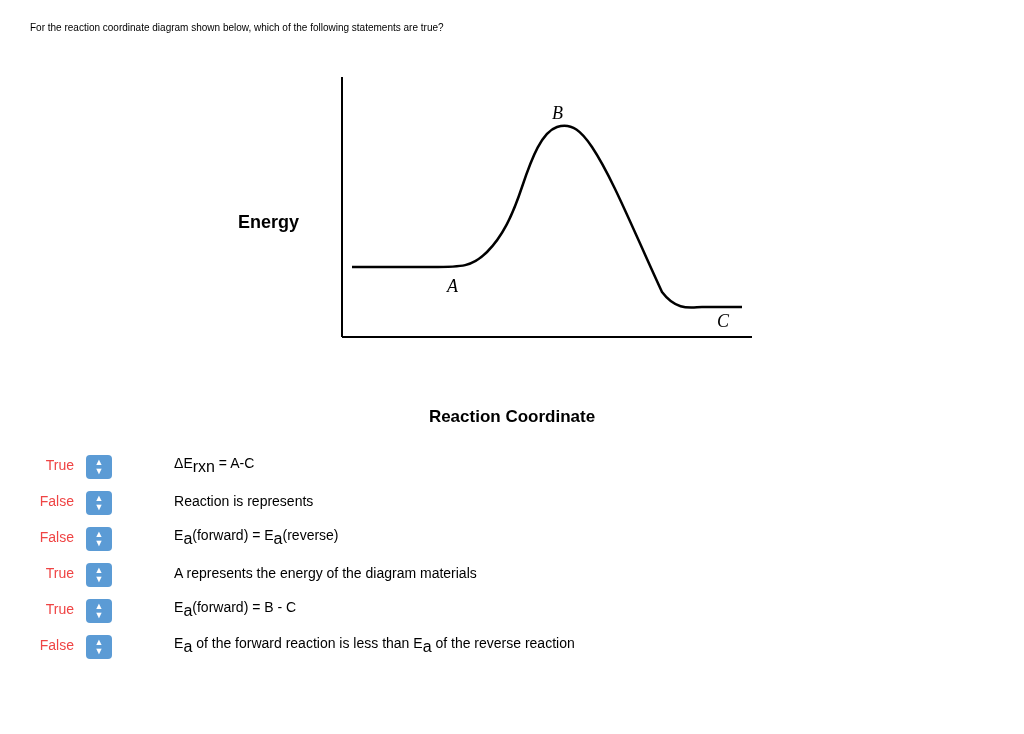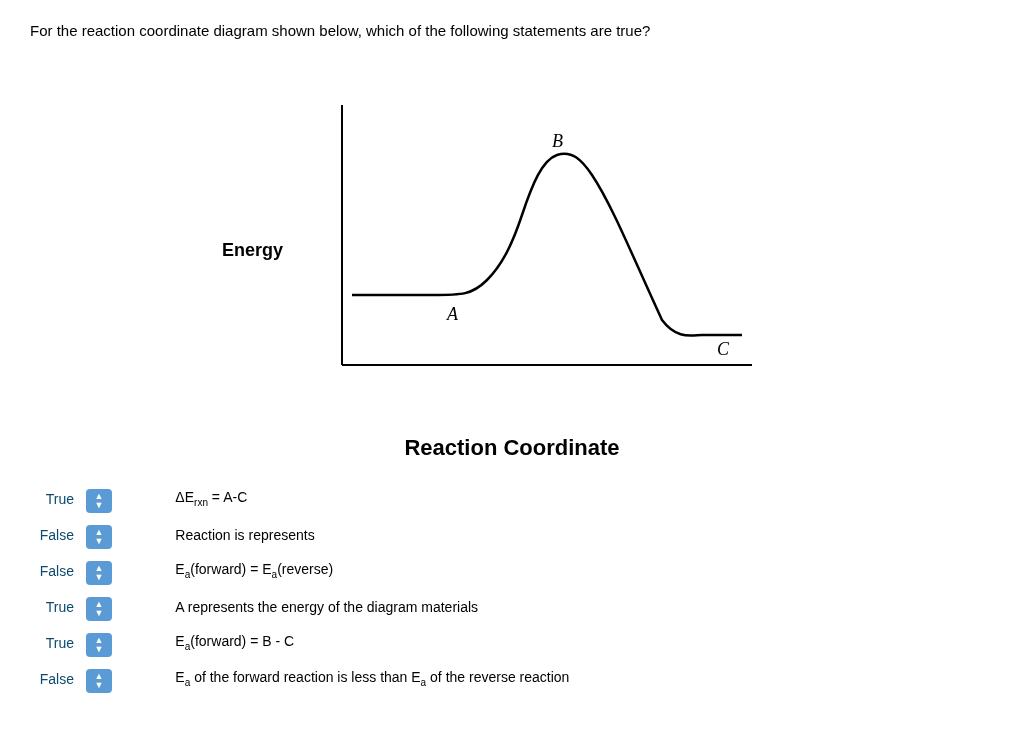--- a/index.html
+++ b/index.html
@@ -5,69 +5,69 @@
     * { box-sizing: border-box; margin: 0; padding: 0; }
     body {
       font-family: Arial, sans-serif;
       font-size: 15px;
       background: #fff;
       color: #000;
       padding: 20px 30px;
       max-width: 1024px;
     }
     .question {
-      font-size: 15px;
-      margin-bottom: 32px;
+      font-size: 10px;
+      margin-bottom: 12px;
       line-height: 1.5;
     }
     .diagram-container {
       display: flex;
       justify-content: center;
       margin-bottom: 10px;
       position: relative;
     }
     .diagram-wrapper {
       position: relative;
       width: 580px;
       height: 350px;
     }
     .energy-label {
       position: absolute;
-      left: 0;
+      left: 16px;
       top: 50%;
       transform: translateY(-50%);
       font-size: 18px;
       font-weight: bold;
     }
     .chart-area {
       position: absolute;
       left: 80px;
       top: 20px;
       width: 470px;
       height: 290px;
     }
     .x-axis-label {
       text-align: center;
-      font-size: 22px;
+      font-size: 17px;
       font-weight: bold;
       margin-bottom: 20px;
     }
     .answers-table {
       width: 100%;
       border-collapse: collapse;
       margin-top: 10px;
     }
     .answers-table tr td {
       padding: 4px 6px;
       vertical-align: middle;
       white-space: nowrap;
     }
     .answer-label {
       font-size: 14px;
-      color: #0c4a6e;
+      color: #ef4444;
       width: 50px;
       text-align: right;
       padding-right: 4px;
     }
     .select-arrows {
       display: inline-flex;
       flex-direction: column;
       justify-content: center;
       align-items: center;
       background: #5b9bd5;
@@ -80,21 +80,21 @@
     .select-arrows span {
       color: white;
       font-size: 9px;
       line-height: 1;
     }
     .answer-text {
       font-size: 14px;
       padding-left: 6px;
     }
     sub {
-      font-size: 10px;
+      font-size: 16px;
     }
     .svg-diagram {
       width: 100%;
       height: 100%;
     }
   </style>
 </head>
 <body>
 
 <p class="question">For the reaction coordinate diagram shown below, which of the following statements are true?</p>

